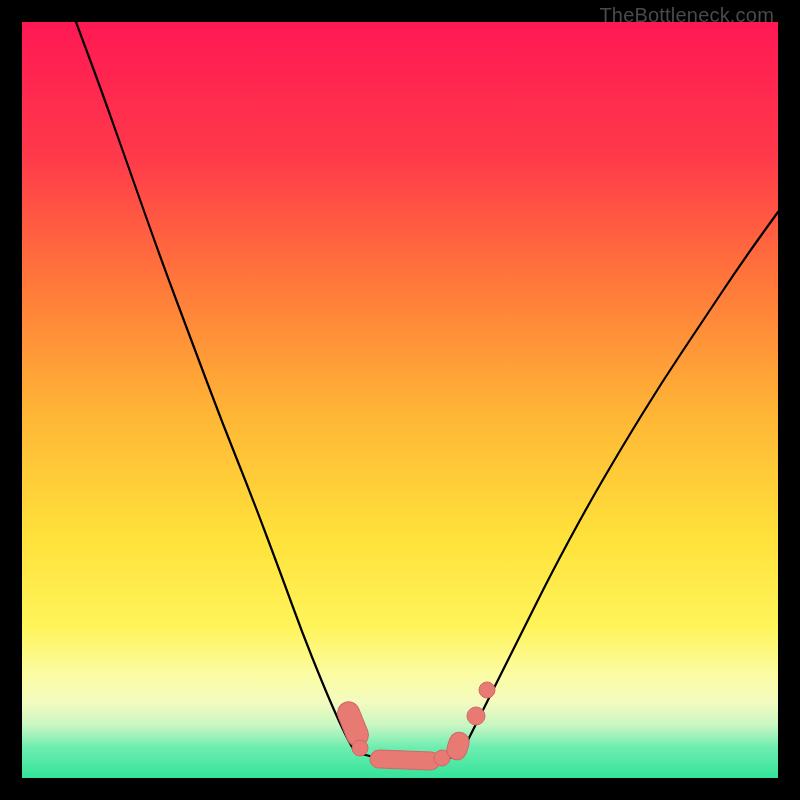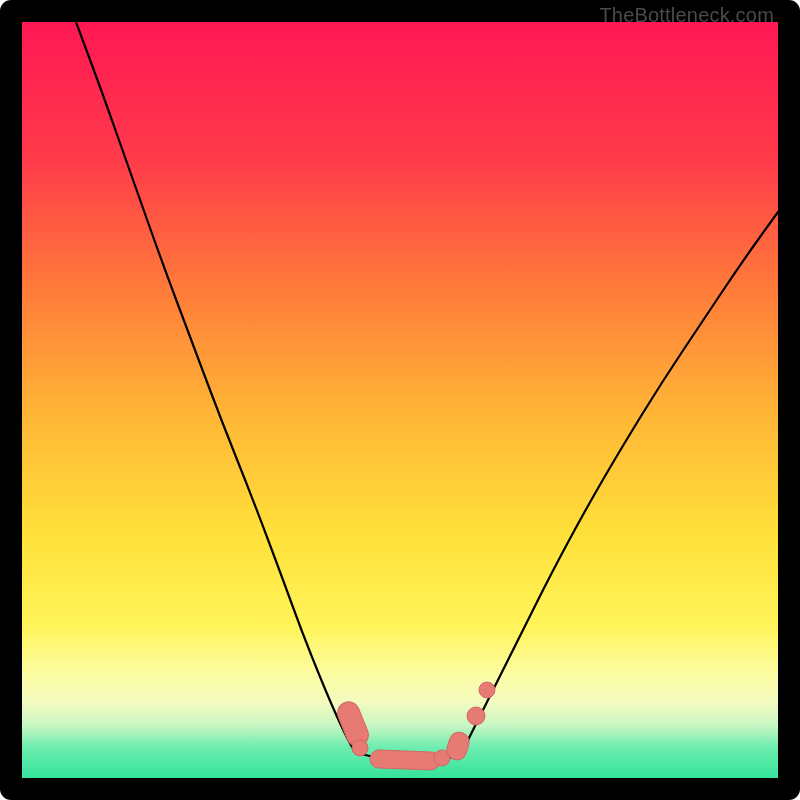--- a/index.html
+++ b/index.html
@@ -1,17 +1,17 @@
 <!DOCTYPE html>
 <html><head>
   <meta charset="utf-8">
   <style>
     * { margin: 0; padding: 0; box-sizing: border-box; }
     body { width: 800px; height: 800px; overflow: hidden; font-family: Arial, sans-serif; }
-    .container { width: 800px; height: 800px; position: relative; background: #000; border-radius: 11px; }
+    .container { width: 800px; height: 800px; position: relative; background: #000; }
     .plot-area {
       position: absolute;
       left: 22px;
       top: 22px;
       width: 756px;
       height: 756px;
       overflow: hidden;
     }
     .gradient-bg {
       position: absolute;

